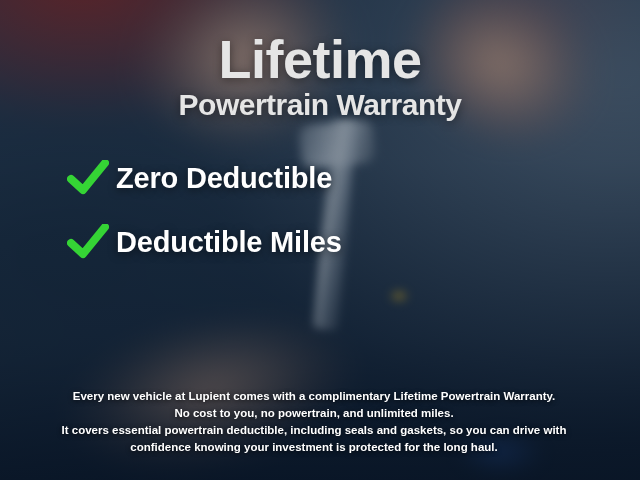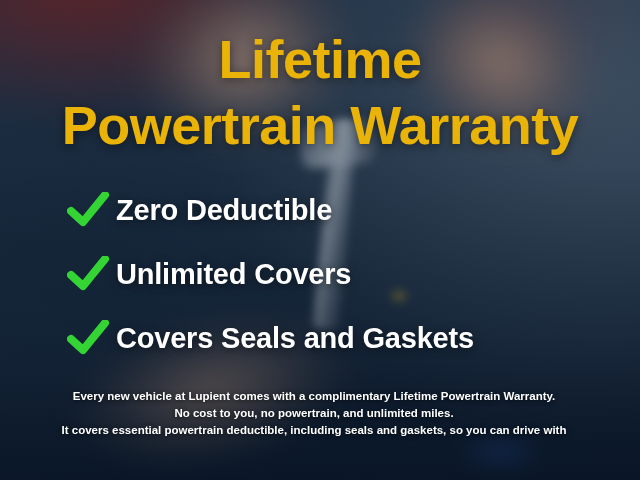--- a/index.html
+++ b/index.html
@@ -111,33 +111,33 @@
   .content {
     position: absolute;
     inset: 0;
     display: flex;
     flex-direction: column;
     align-items: center;
   }
 
   .headline {
     text-align: center;
-    color: #eab308;
+    color: #e5e5e5;
     font-weight: 700;
     letter-spacing: -0.5px;
     text-shadow: 0 2px 10px rgba(0,0,0,0.45);
     line-height: 1.0;
   }
   .headline-line1 {
     font-size: 54px;
     margin-top: 32px;
   }
   .headline-line2 {
-    font-size: 54px;
-    margin-top: 12px;
+    font-size: 30px;
+    margin-top: 4px;
   }
 
   .features {
     margin-top: 26px;
     width: 100%;
     display: flex;
     flex-direction: column;
     align-items: center;
   }
   .feature-row {
@@ -211,34 +211,27 @@
         </span>
         <span class="feature-label">Zero Deductible</span>
       </div>
 
       <div class="feature-row">
         <span class="check-icon">
           <svg width="42" height="36" viewBox="0 0 42 36" aria-hidden="true">
             <path d="M4 19 L16 30 L38 3" fill="none" stroke="#35d435" stroke-width="8" stroke-linecap="round" stroke-linejoin="round"></path>
           </svg>
         </span>
-        <span class="feature-label">Unlimited Covers</span>
+        <span class="feature-label">Deductible Miles</span>
       </div>
 
-      <div class="feature-row">
-        <span class="check-icon">
-          <svg width="42" height="36" viewBox="0 0 42 36" aria-hidden="true">
-            <path d="M4 19 L16 30 L38 3" fill="none" stroke="#35d435" stroke-width="8" stroke-linecap="round" stroke-linejoin="round"></path>
-          </svg>
-        </span>
-        <span class="feature-label">Covers Seals and Gaskets</span>
-      </div>
 
     </div>
 
     <div class="footnote">
       <p>Every new vehicle at Lupient comes with a complimentary Lifetime Powertrain Warranty.</p>
       <p>No cost to you, no powertrain, and unlimited miles.</p>
       <p>It covers essential powertrain deductible, including seals and gaskets, so you can drive with</p>
+      <p>confidence knowing your investment is protected for the long haul.</p>
     </div>
 
   </div>
 </div>
 
 </body></html>

